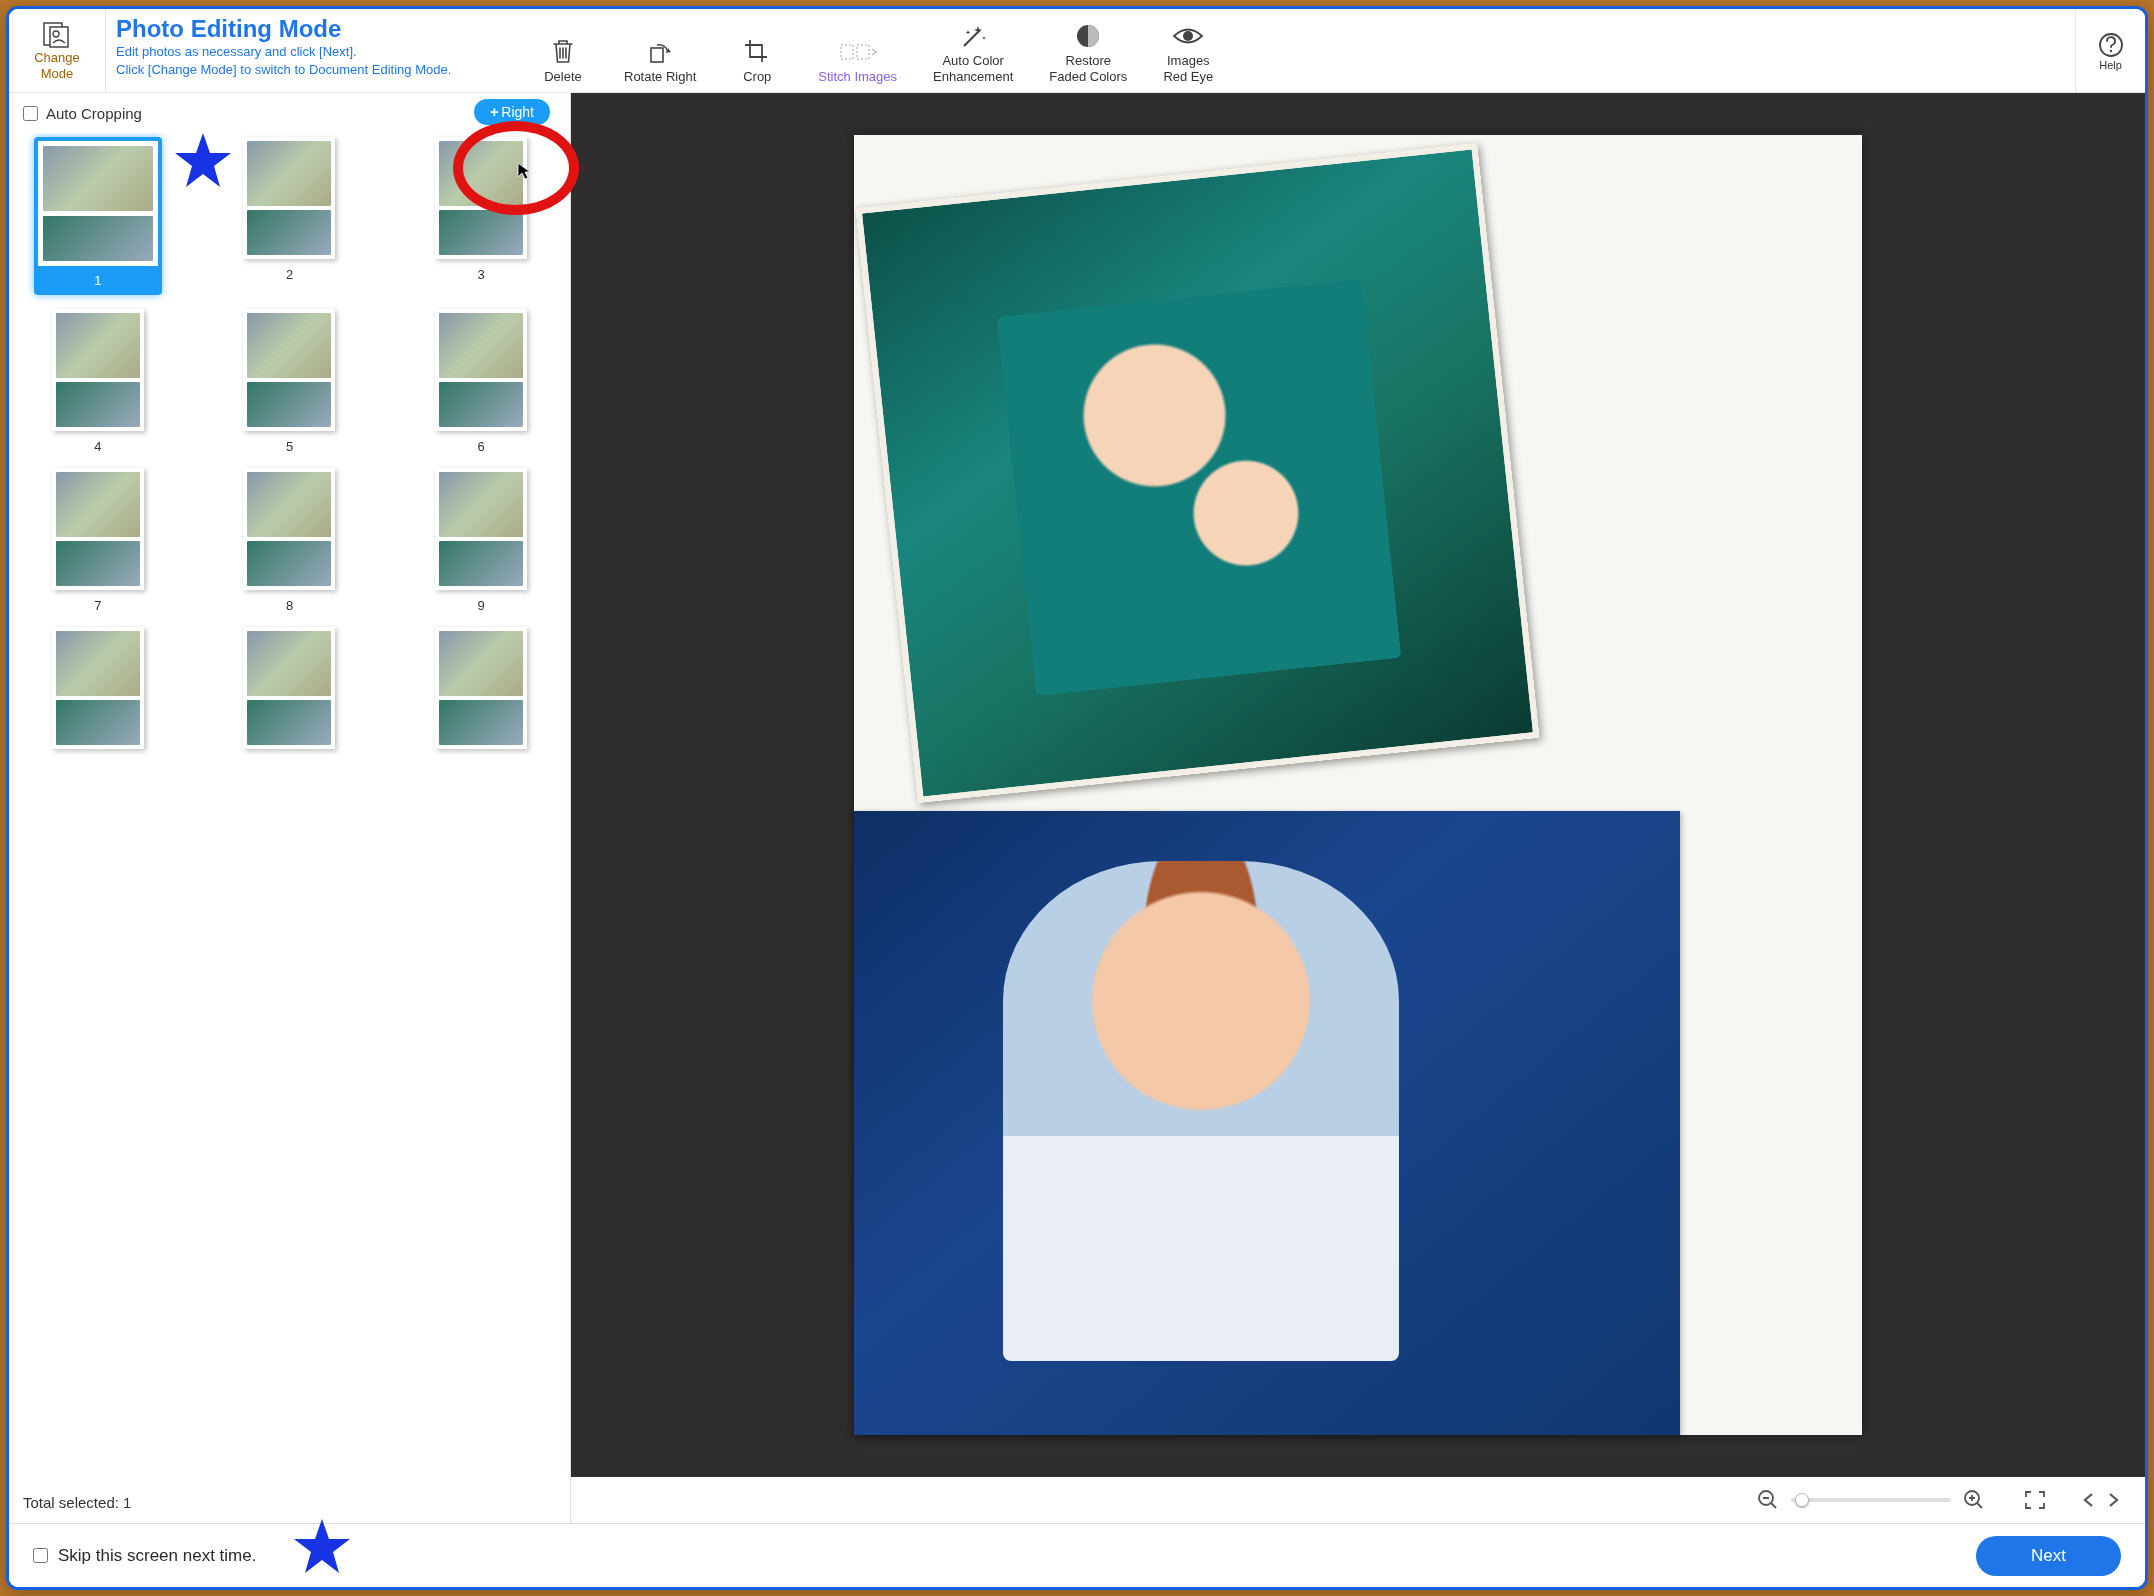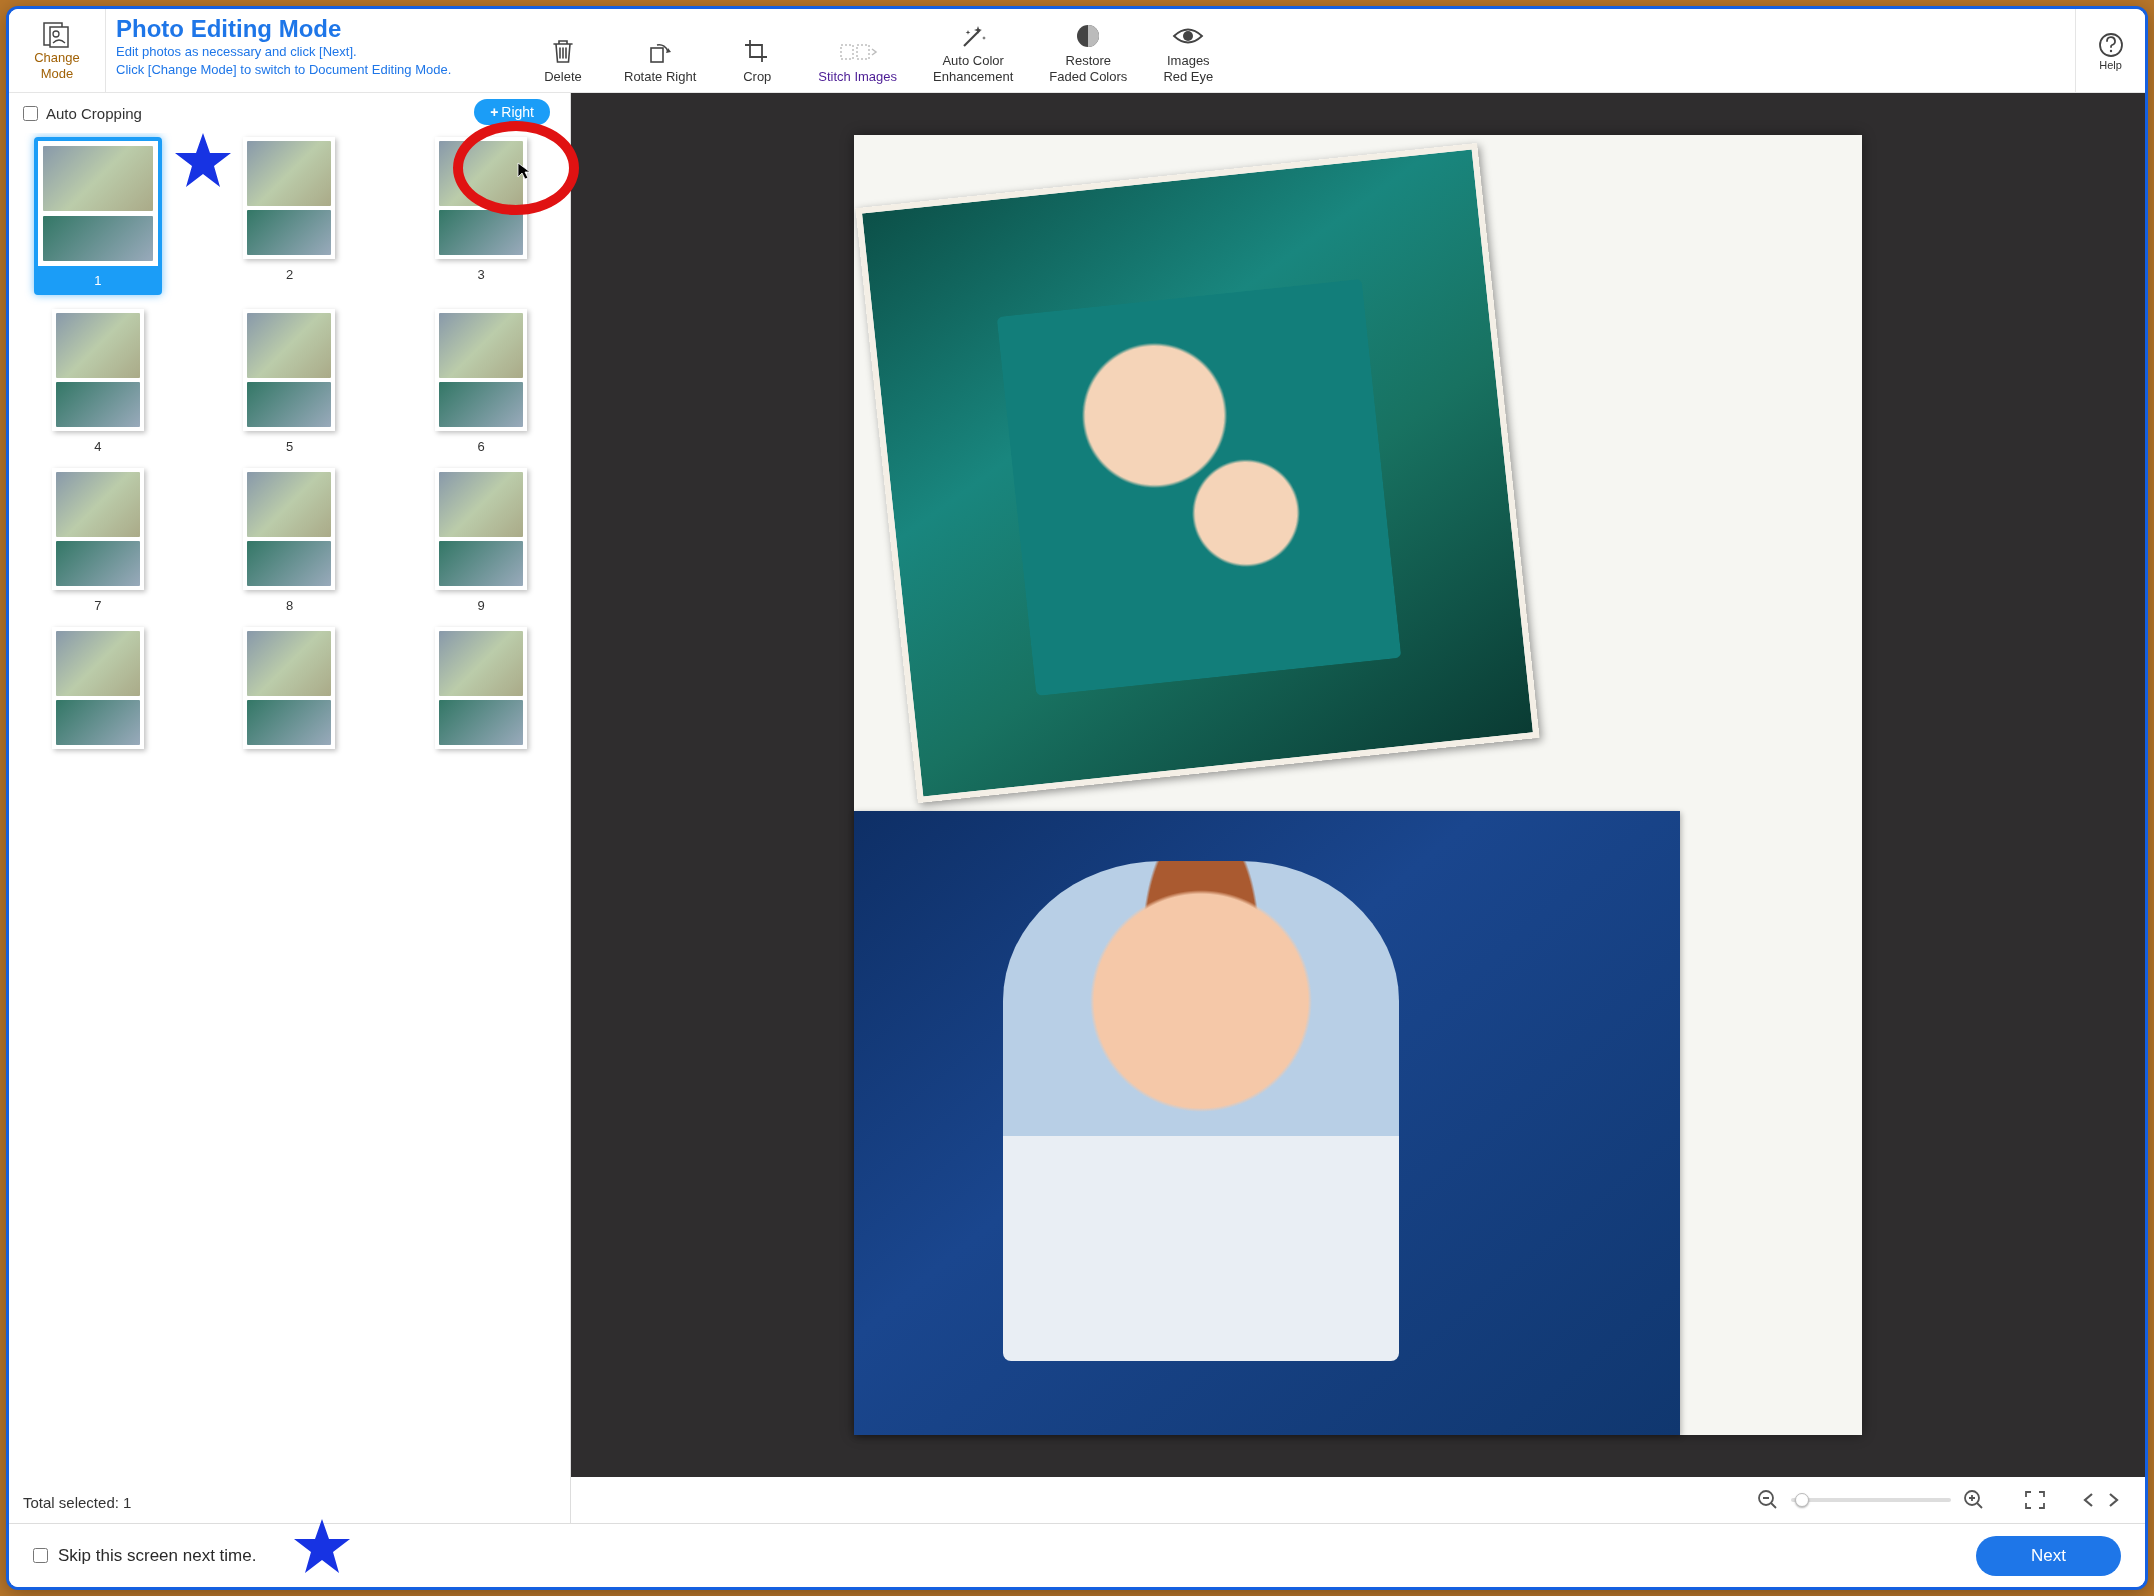--- a/index.html
+++ b/index.html
@@ -88,21 +88,21 @@
     align-items: center;
     justify-content: flex-start;
     padding: 4px 10px;
     font-size: 13px;
     color: #333;
     text-align: center;
     cursor: pointer;
     min-width: 70px;
     line-height: 1.2;
   }
-  .toolbtn.disabled { color: #4c1d95; cursor: default; }
+  .toolbtn.disabled { color: #8b5cf6; cursor: default; }
   .toolbtn.disabled svg { opacity: 0.35; }
   .toolbtn .icon-wrap { height: 34px; display: flex; align-items: center; justify-content: center; }
   .toolbtn.wide { min-width: 96px; }
   .help-cell {
     border-left: 1px solid #e5e5e5;
     width: 70px;
     display: flex;
     flex-direction: column;
     align-items: center;
     justify-content: center;

